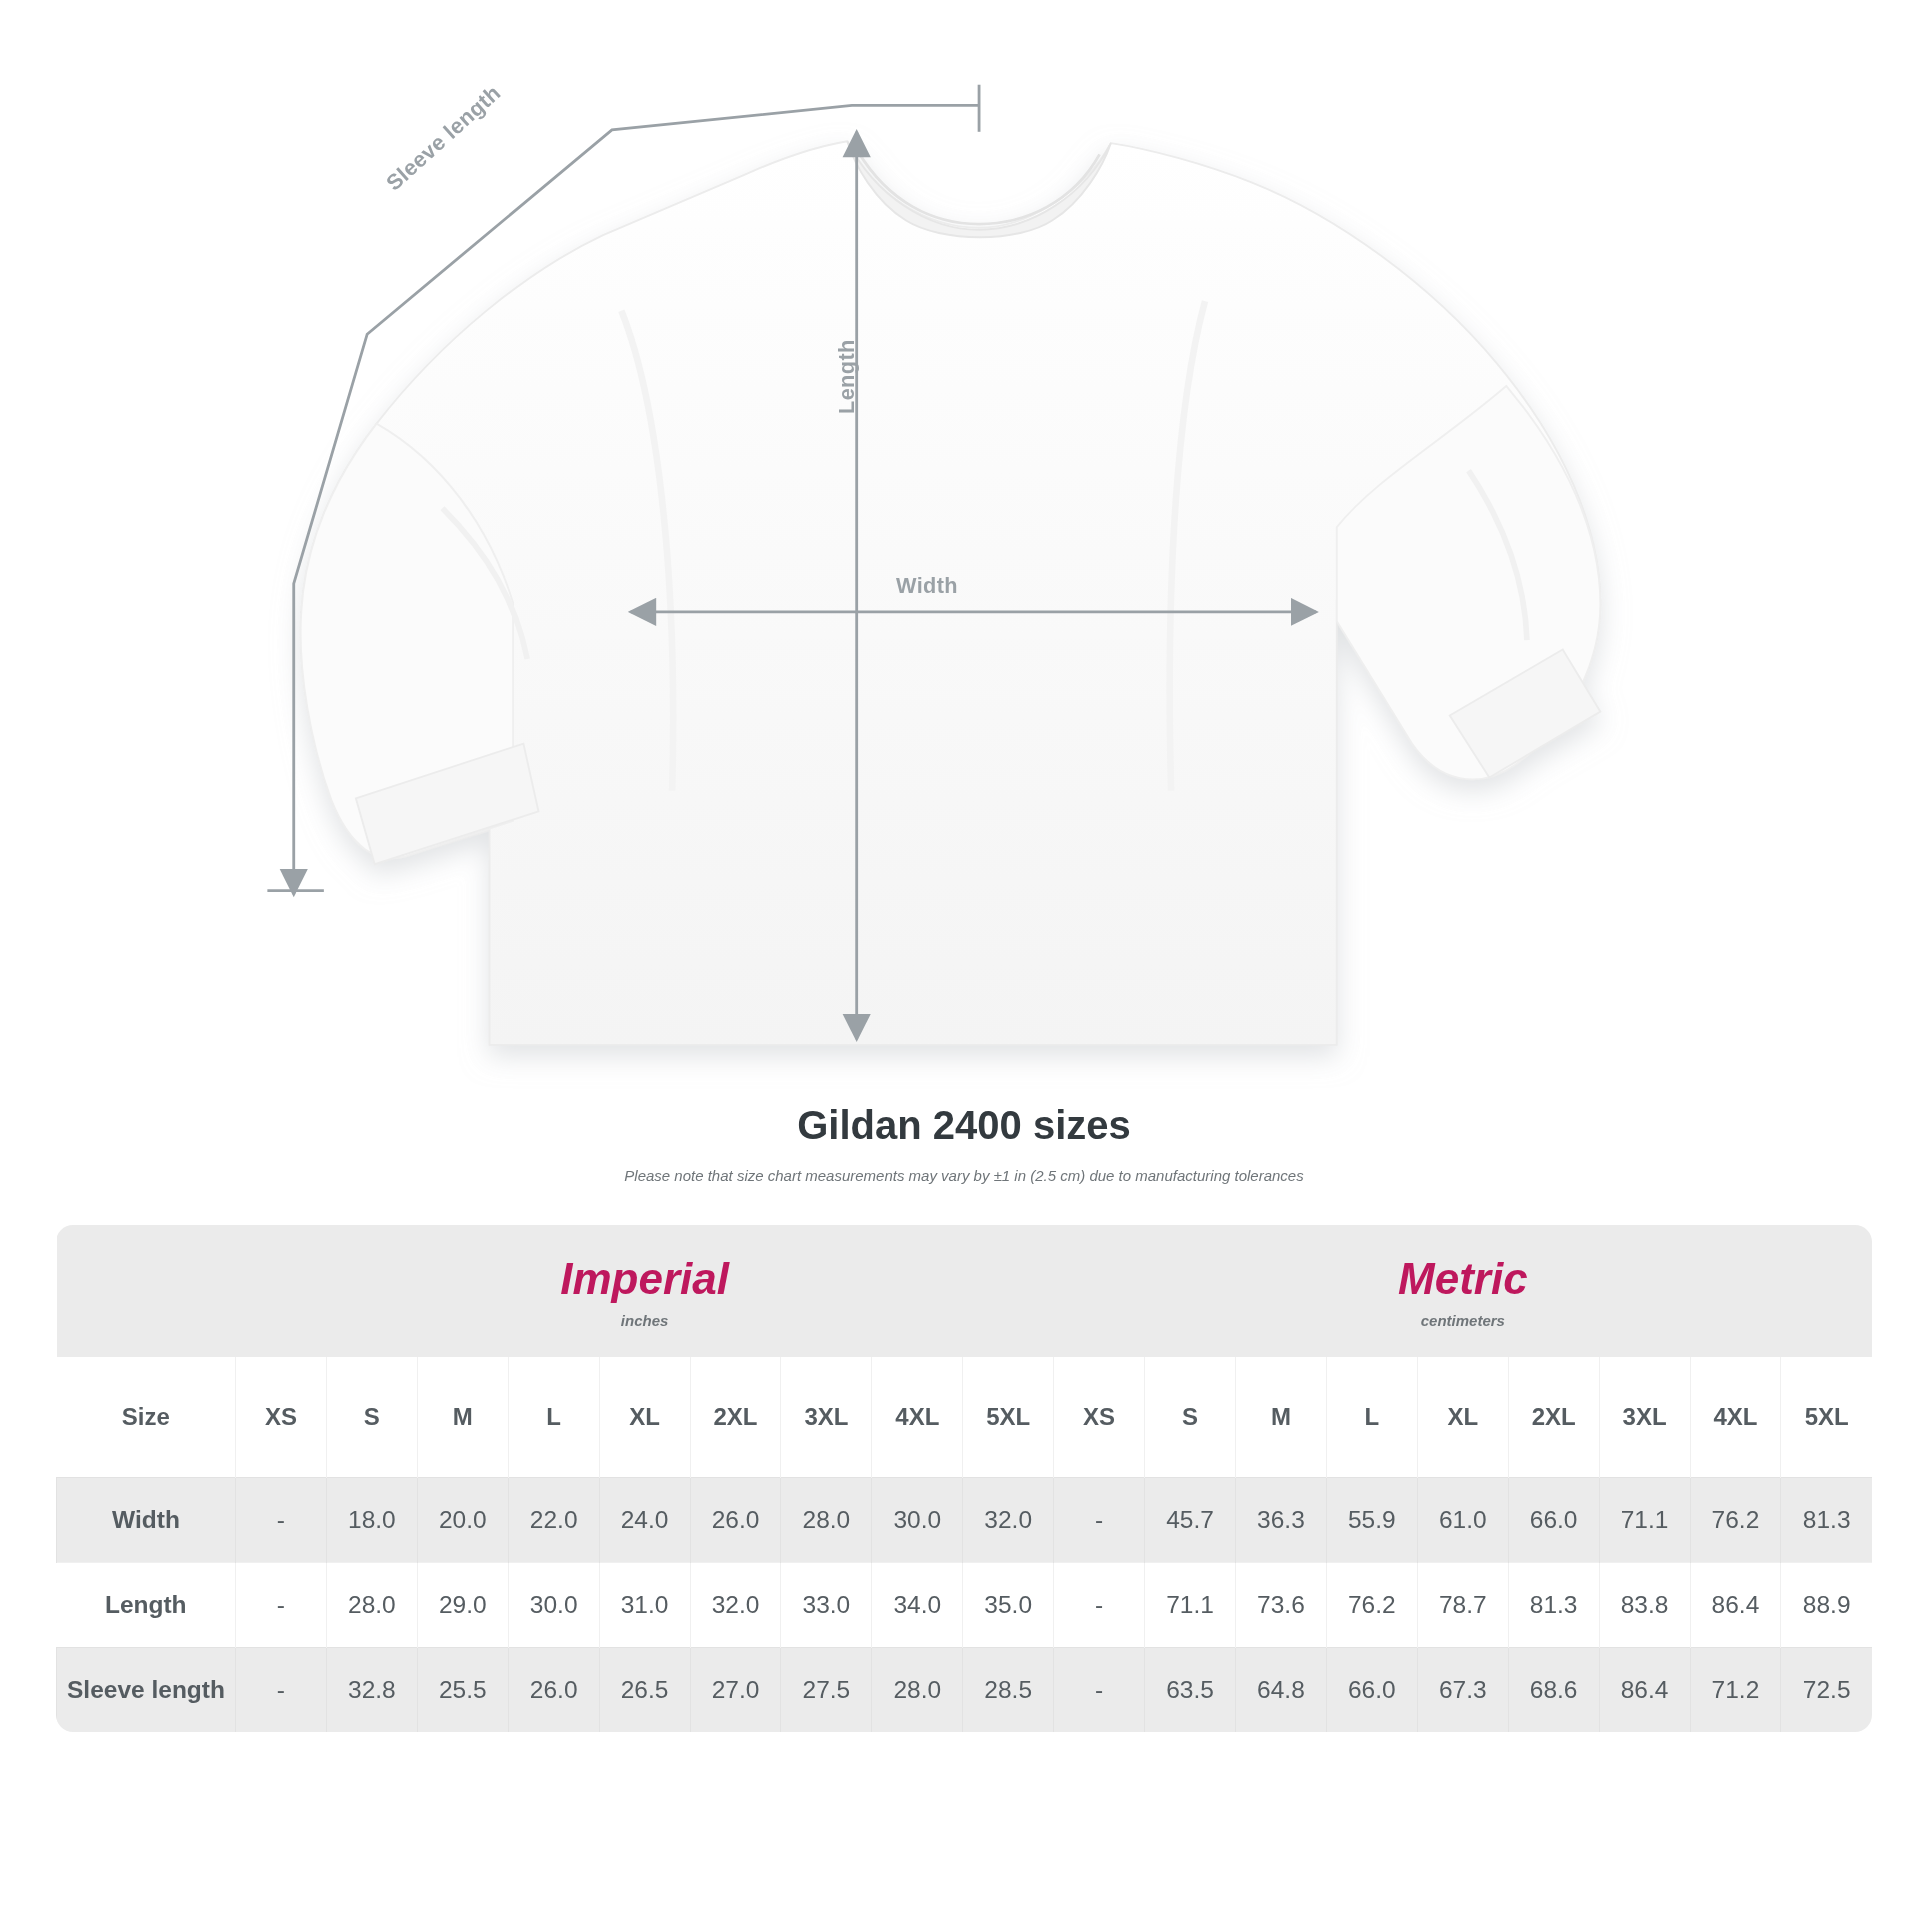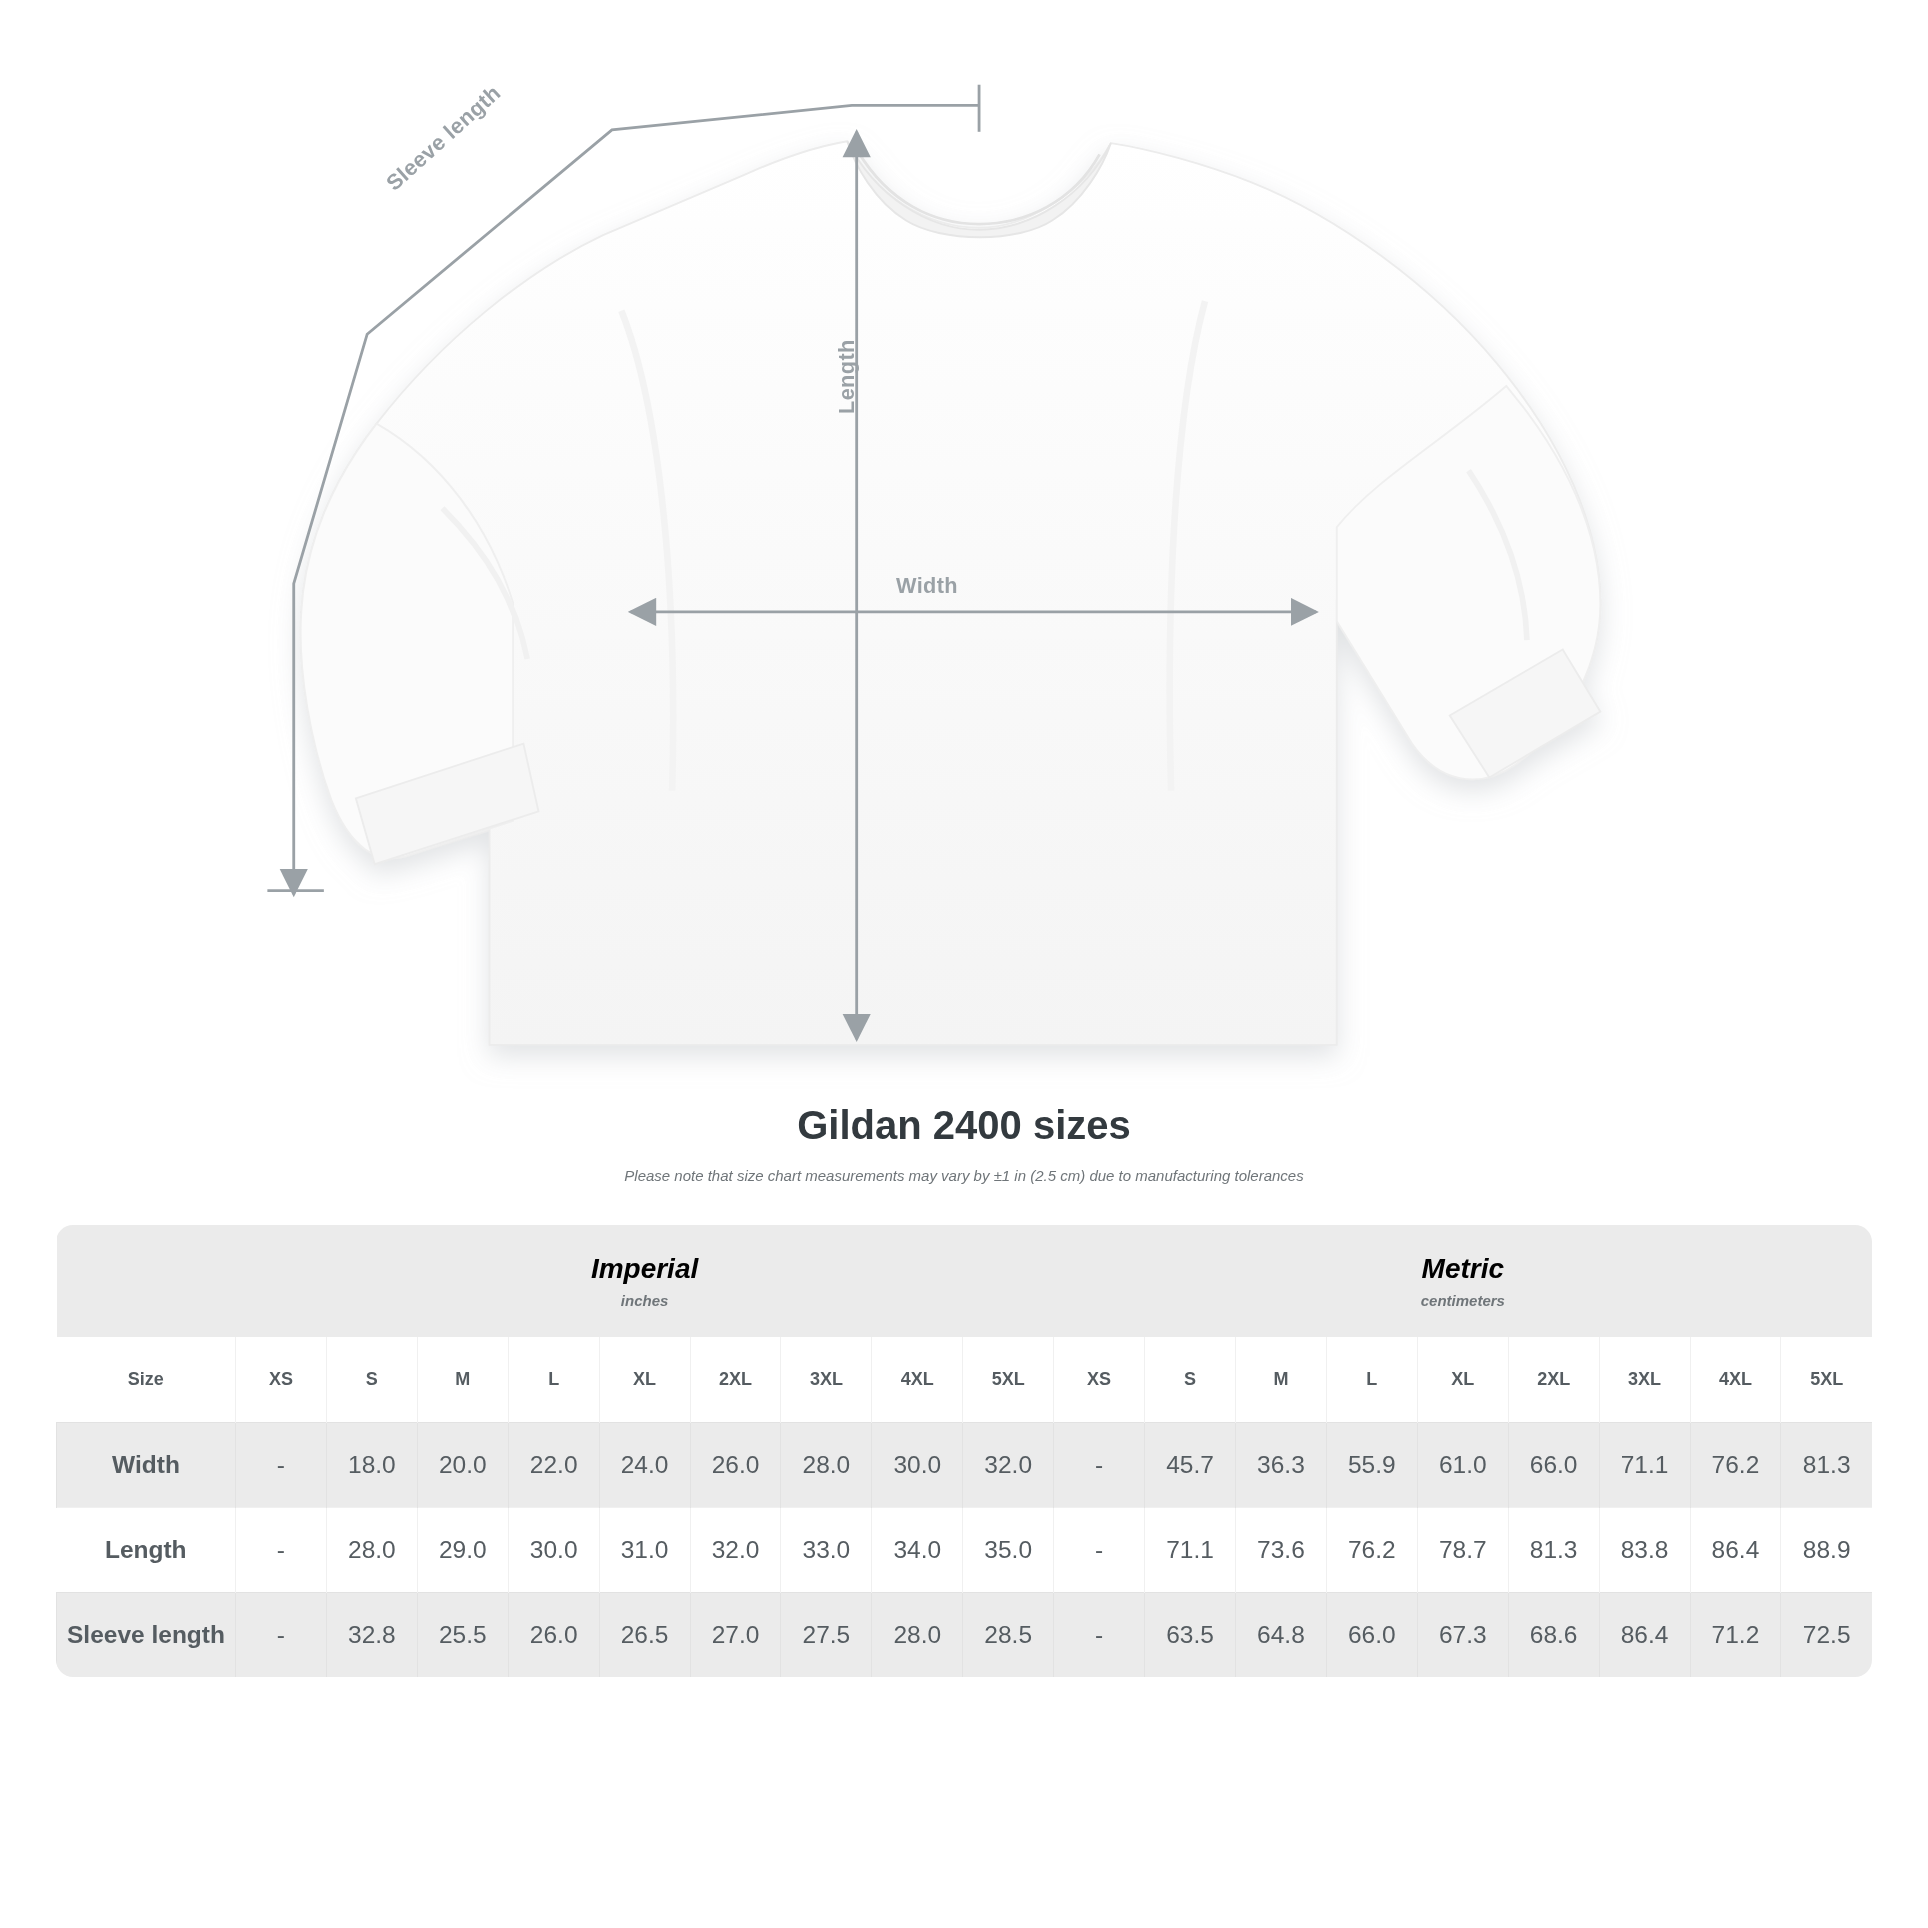--- a/index.html
+++ b/index.html
@@ -86,40 +86,40 @@
     width: 100%;
     table-layout: fixed;
   }
   table.size-table tr.unit-row th {
     background: #ebebeb;
     padding: 26px 0 28px 0;
     text-align: center;
     border: none;
   }
   .unit-name {
-    font-size: 28px;
+    font-size: 44px;
     font-weight: bold;
     font-style: italic;
-    color: #000000;
+    color: #be185d;
     display: block;
     line-height: 1.25;
   }
   .unit-sub {
     font-size: 15px;
     font-style: italic;
     color: #6f7579;
     display: block;
     margin-top: 5.6px;
   }
   table.size-table tr.head-row th {
     background: #ffffff;
-    font-size: 18px;
+    font-size: 24px;
     font-weight: bold;
     color: #555c61;
-    padding: 32px 0;
+    padding: 46px 0;
     text-align: center;
     border-left: 0.9px solid #f0f0f0;
   }
   table.size-table tr.head-row th.first-col,
   table.size-table tr.data-row td.first-col {
     border-left: none;
     text-align: center;
   }
   table.size-table tr.data-row td {
     font-size: 24.5px;

